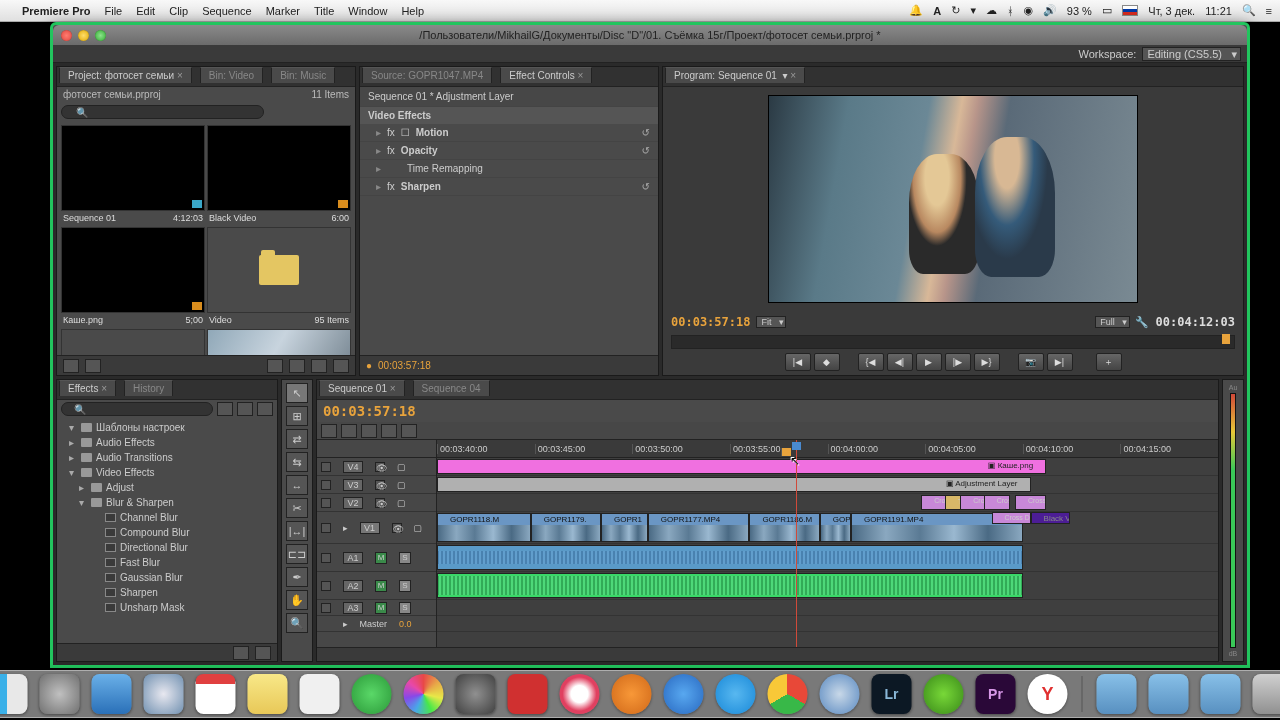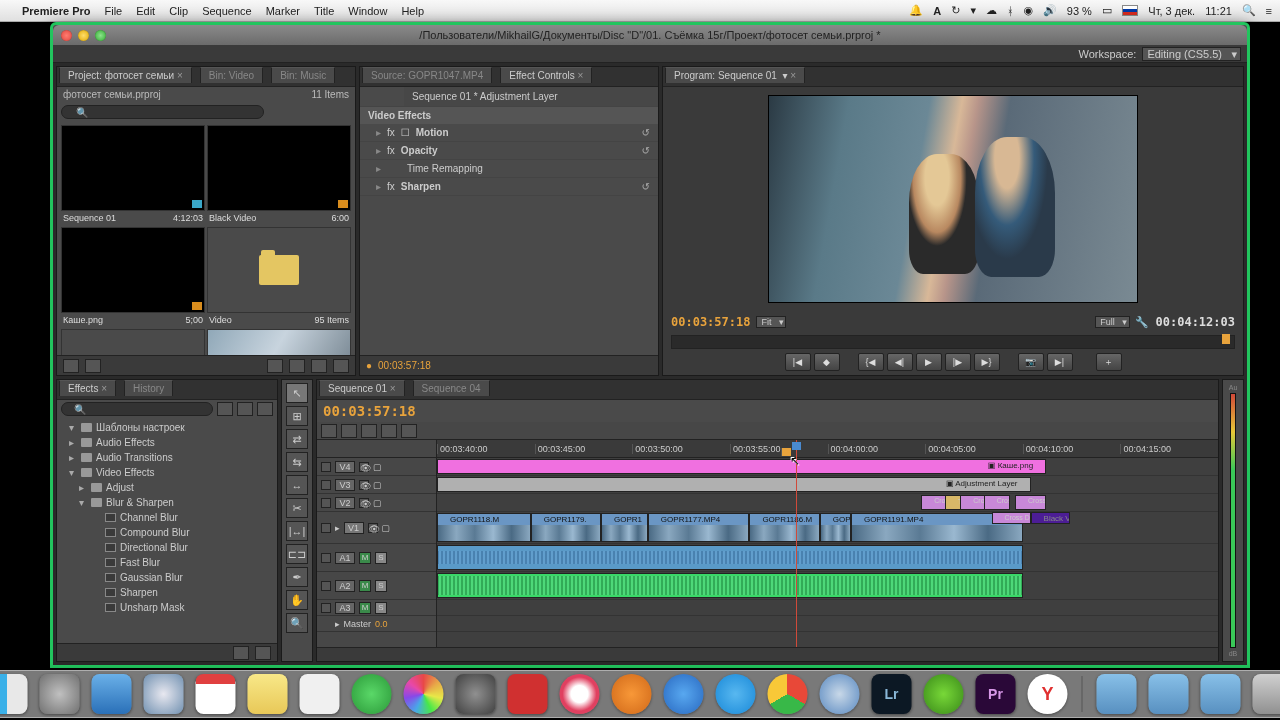--- a/index.html
+++ b/index.html
@@ -46,21 +46,21 @@
 .pp-thumb.folder { background: #4a4a4a; display: flex; align-items: center; justify-content: center; }
 .folder-icon { width: 40px; height: 30px; background: #e4c662; border-radius: 2px; position: relative; }
 .folder-icon::before { content: ""; position: absolute; top: -5px; left: 2px; width: 14px; height: 6px; background: #e4c662; border-radius: 2px 2px 0 0; }
 .pp-thumb .badge { position: absolute; right: 2px; bottom: 2px; width: 10px; height: 8px; background: #d88c1d; }
 .pp-thumb .badge.seq { background: #3aa7c9; }
 .pp-label { display: flex; justify-content: space-between; font-size: 9px; padding: 2px 2px; color: #ddd; }
 .pp-toolbar { height: 20px; background: #3a3a3a; display: flex; align-items: center; gap: 6px; padding: 0 6px; border-top: 1px solid #222; }
 .square-btn { width: 16px; height: 14px; background: #555; border: 1px solid #222; }
 
 
-.ec-head { padding: 4px 8px; font-size: 10px; color: #ccc; background: #474747; margin-left: 44px; }
+.ec-head { padding: 4px 8px; font-size: 10px; color: #ccc; background: #474747; }
 .ec-section { padding: 3px 8px; font-size: 10px; font-weight: bold; background: #555; border-top: 1px solid #444; }
 .ec-row { display: flex; align-items: center; gap: 6px; padding: 3px 8px 3px 16px; font-size: 10px; border-bottom: 1px solid #444; }
 .ec-row .tw { color: #888; }
 .ec-tc { height: 20px; background: #3a3a3a; display: flex; align-items: center; padding: 0 6px; gap: 6px; color: #e8a33c; font-size: 10px; border-top: 1px solid #222; }
 .ec-row .reset { margin-left: auto; color:#aaa; }
 
 
 .program { grid-column: 3; }
 .pg-body { flex: 1; display: flex; flex-direction: column; background: #3a3a3a; }
 .pg-view { flex: 1; display: flex; align-items: center; justify-content: center; padding: 8px; }
@@ -98,21 +98,21 @@
 .tool.sel { background: #777; }
 
 
 .tl { display: flex; flex-direction: column; }
 .tl-head { height: 22px; display: flex; align-items: center; padding: 0 6px; gap: 8px; }
 .tl-head .tc { font-size: 14px; }
 .tl-toolbar { height: 18px; background: #474747; display: flex; align-items: center; gap: 4px; padding: 0 4px; border-bottom: 1px solid #222; }
 .tl-toolbar .b { width: 16px; height: 14px; background: #555; border: 1px solid #222; }
 .tl-body { flex: 1; display: flex; overflow: hidden; }
 .tl-trkhead { width: 120px; background: #474747; border-right: 1px solid #222; display: flex; flex-direction: column; }
-.trk { display: flex; align-items: center; gap: 4px; padding: 0 4px; border-bottom: 1px solid #333; font-size: 9px; }
+.trk { display: flex; align-items: center; gap: 12px; padding: 0 4px; border-bottom: 1px solid #333; font-size: 9px; }
 .trk .lock, .trk .eye { width: 10px; height: 10px; background: #555; border: 1px solid #222; }
 .trk .name { width: 20px; background: #666; text-align: center; border: 1px solid #222; }
 .trk .mute { width: 12px; height: 12px; background: #3a8a4a; border: 1px solid #222; display:flex; align-items:center; justify-content:center; font-size:8px; }
 .tl-content { flex: 1; position: relative; background: #3f3f3f; overflow: hidden; }
 .ruler { height: 18px; background: #3a3a3a; border-bottom: 1px solid #222; display: flex; font-size: 9px; color: #ccc; position: relative; align-items: center; }
 .ruler span { flex: 1; border-left: 1px solid #555; padding-left: 2px; }
 .ruler .mk { position:absolute; left:44%; top:8px; width:10px; height:8px; background:#e8a33c; }
 .playline { position: absolute; left: 46%; top: 0; bottom: 0; width: 1px; background: #d04a3a; z-index: 5; }
 .playline::before { content: ""; position: absolute; top: 2px; left: -4px; width: 9px; height: 8px; background: #4a8ad0; }
 .cursor-arrow { position:absolute; left:45.2%; top:14px; color:#000; font-size:12px; z-index:6; text-shadow: -1px -1px 0 #fff, 1px 1px 0 #fff; }

